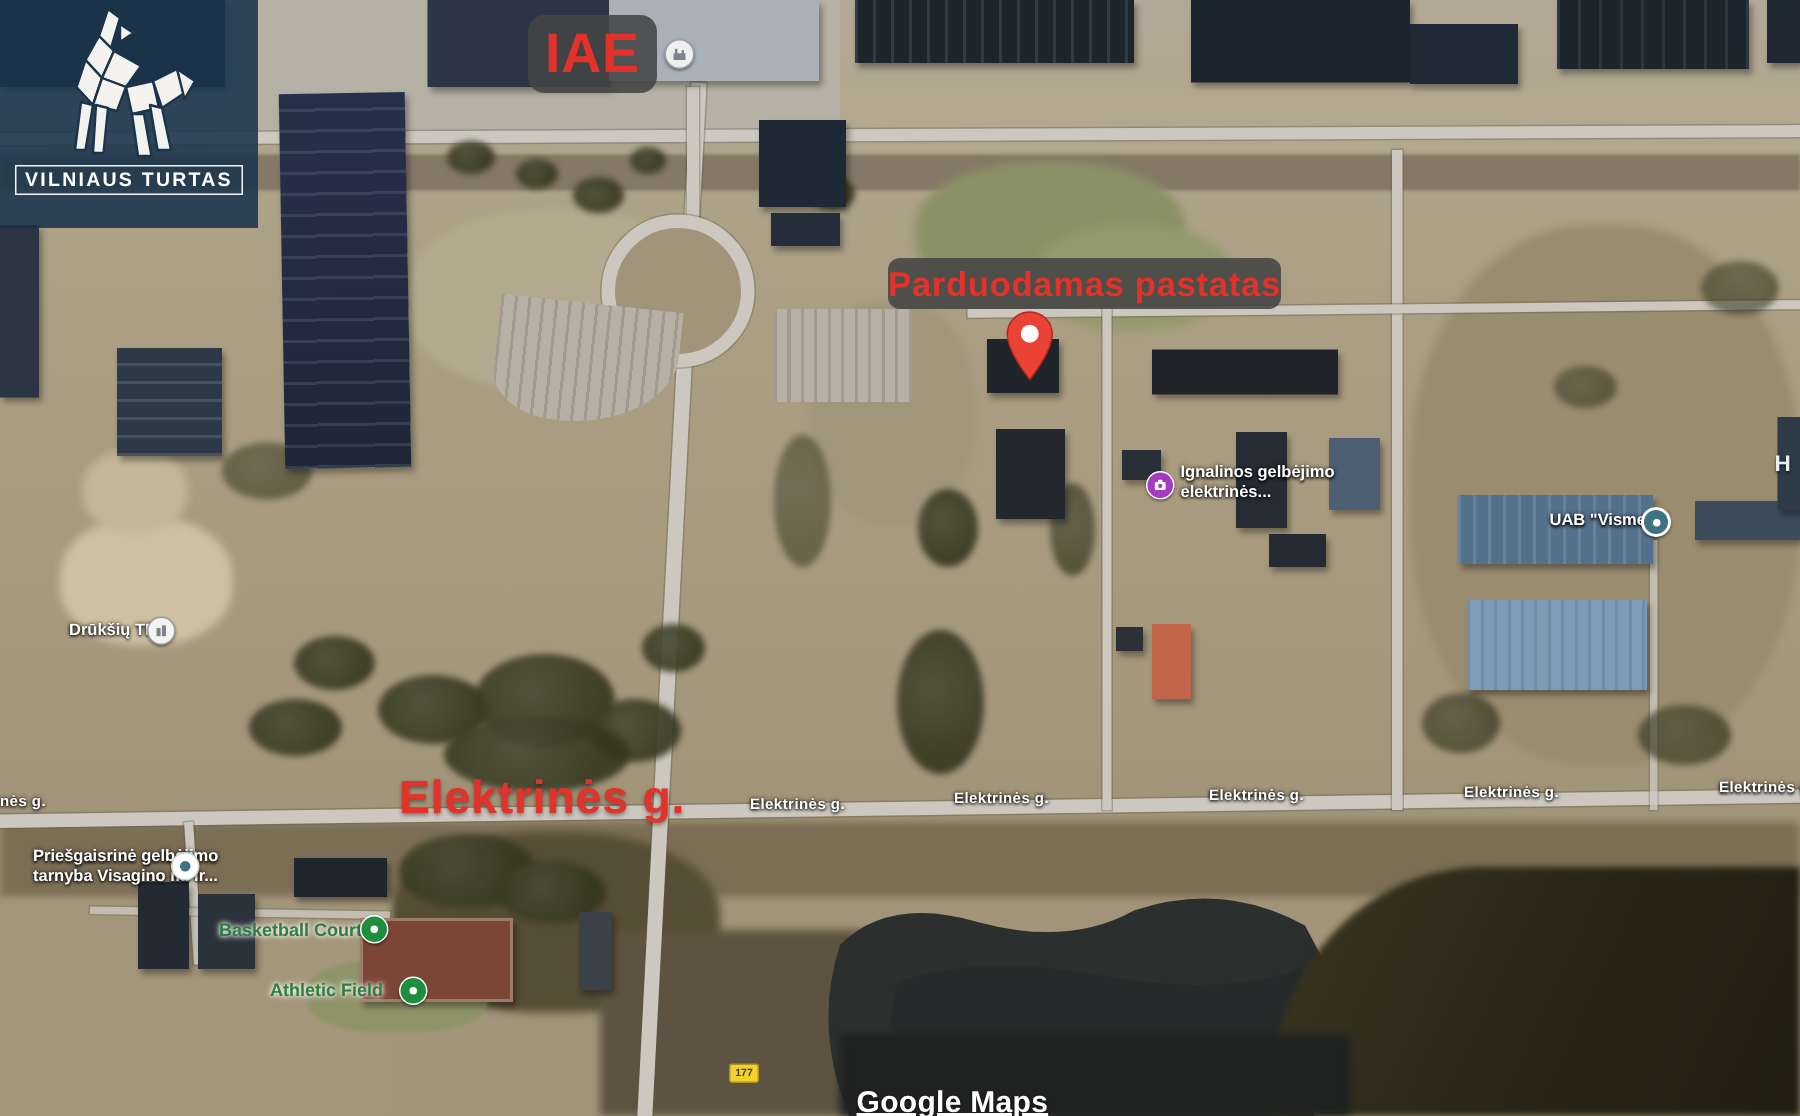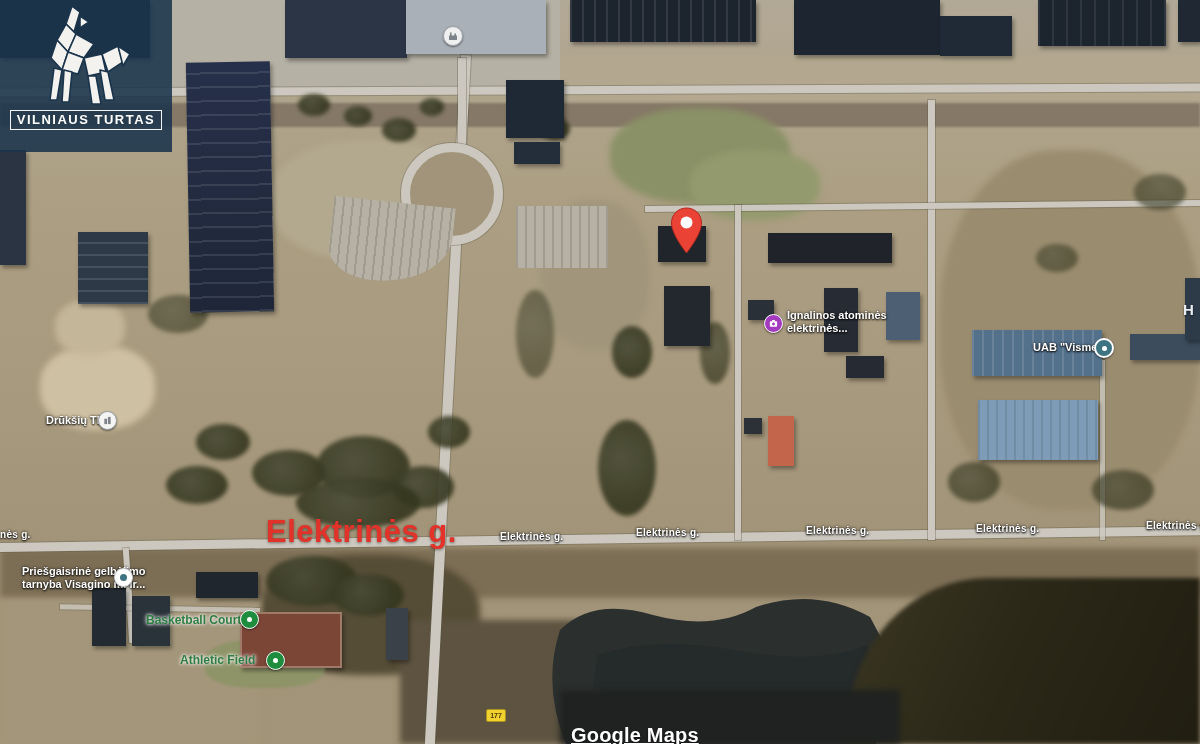--- a/index.html
+++ b/index.html
@@ -173,21 +173,21 @@
     <div class="street" style="left:1146px;top:520px;">Elektrinės g.</div>
 
     <div class="poi-circle" style="left:764px;top:314px;width:17px;height:17px;background:#a43bbf;border:1.5px solid #fff;">
       <svg width="9" height="9" viewBox="0 0 10 10">
           <rect x="1" y="2.5" width="8" height="6" rx="1" fill="#fff"></rect>
           <rect x="3.4" y="1" width="3.2" height="2" rx=".5" fill="#fff"></rect>
           <circle cx="5" cy="5.5" r="1.6" fill="#a43bbf"></circle>
         </svg>
     </div>
     <div class="poi-label" style="left:787px;top:309px;">
-      <div>Ignalinos atominės</div>
+      <div>Ignalinos gelbėjimo</div>
       <div>elektrinės...</div>
     </div>
 
     <div class="poi-label" style="left:1033px;top:341px;">UAB "Vismeta"</div>
     <div class="poi-circle" style="left:1094px;top:338px;width:16px;height:16px;background:#3e7381;border:2px solid #fff;">
       <div style="width:5px;height:5px;border-radius:50%;background:#fff;"></div>
     </div>
 
     <div class="poi-label" style="left:46px;top:414px;">Drūkšių TP</div>
     <div class="poi-circle" style="left:98px;top:411px;width:17px;height:17px;background:#f4f4f2;border:1px solid #9aa0a6;">
@@ -225,21 +225,27 @@
 
     <div id="badge" style="left:486px;top:709px;width:18px;height:11px;">177</div>
 
     <div id="edge-h" style="left:1183px;top:301px;">H</div>
 
     <div id="attribution" style="left:571px;top:724px;">Google Maps</div>
   </div>
 
   <div class="layer">
 
-
+    <div class="callout" style="left:352px;top:10px;width:86px;height:52px;border-radius:11px;">
+      <span style="font-size:37px;">IAE</span>
+    </div>
+
+    <div class="callout" style="left:592px;top:172px;width:262px;height:34px;border-radius:8px;">
+      <span style="font-size:23px;">Parduodamas pastatas</span>
+    </div>
 
     <svg class="abs" style="left:670px;top:207px;" width="33" height="48" viewBox="0 0 33 48">
       <path d="M16.5,1 C8,1 1.5,7.6 1.5,16 c0,11.5 15,30 15,30 s15,-18.5 15,-30 C31.5,7.6 25,1 16.5,1 Z" fill="#ea4335" stroke="#b3271e" stroke-width="1"></path>
       <circle cx="16.5" cy="15.5" r="6" fill="#fff"></circle>
     </svg>
 
     <div class="bigstreet" style="left:266px;top:514px;">Elektrinės g.</div>
   </div>
 
   <div id="brand">

